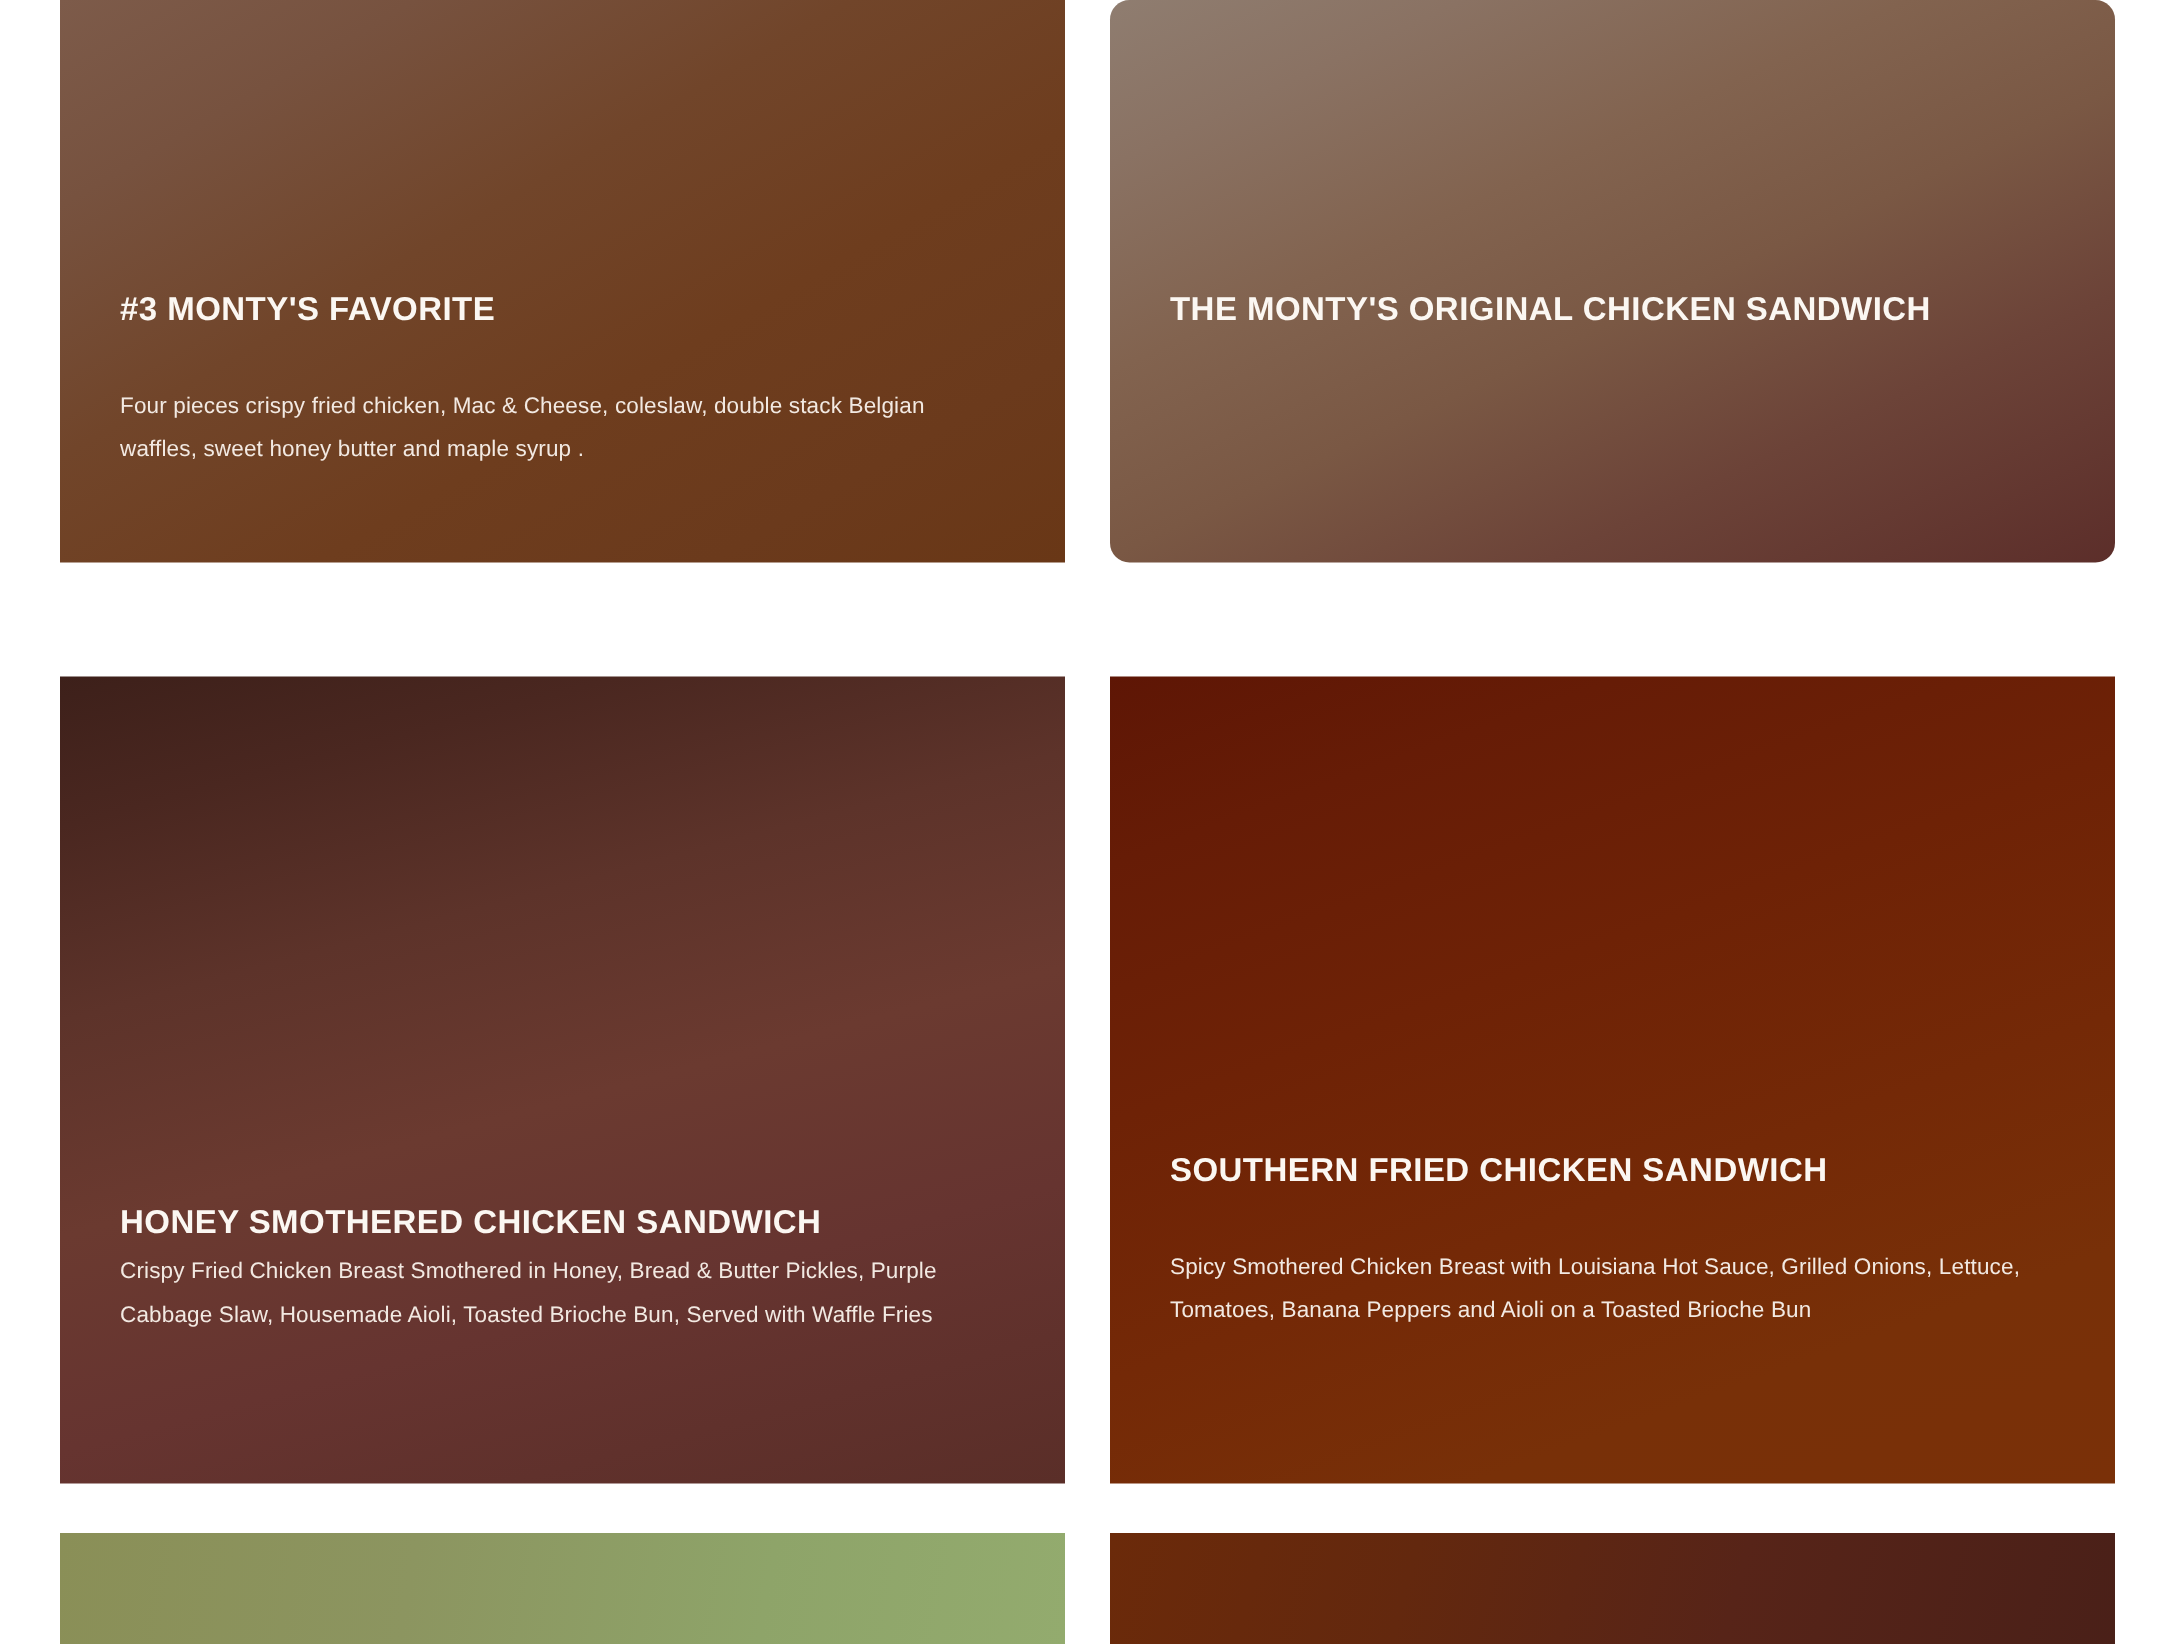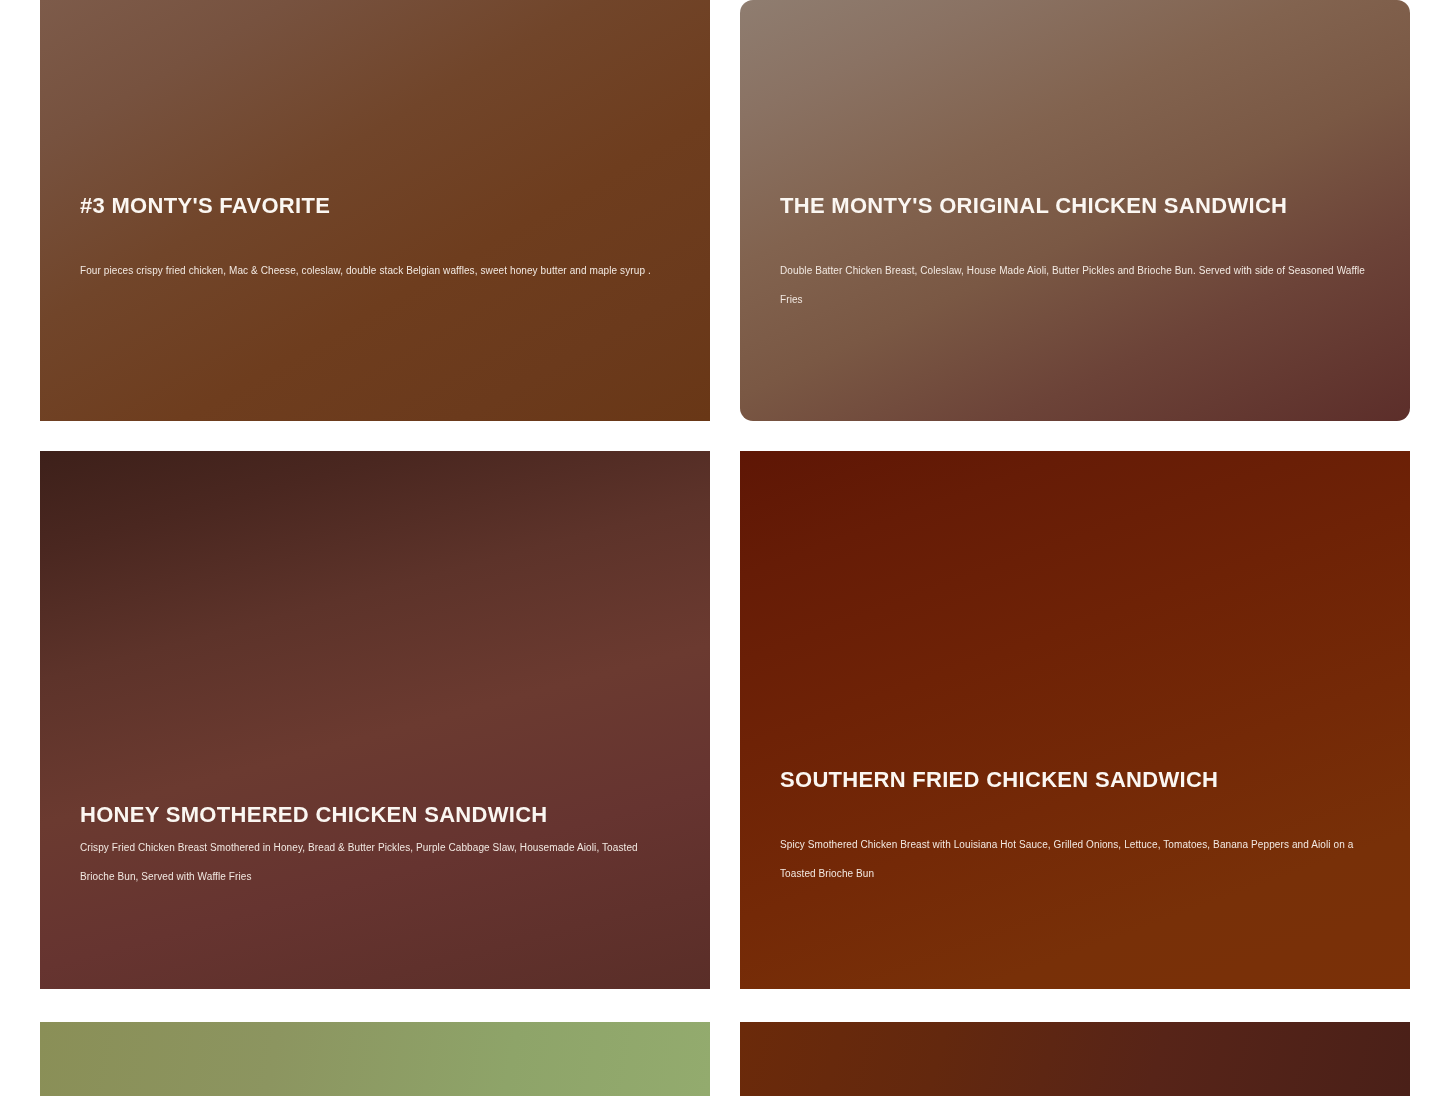--- a/index.html
+++ b/index.html
@@ -21,21 +21,21 @@
   }
 
   .menu-card {
     position: absolute;
     overflow: hidden;
     display: flex;
     flex-direction: column;
   }
 
   
-  .card-r1 { top: 0; height: 421px; width: 670px; }
+  .card-r1 { top: 0; height: 375px; width: 670px; }
   .card-r1.col-l { left: 40px; }
   .card-r1.col-r { left: 740px; border-radius: 13px; }
 
   
   .card-r2 { top: 451px; height: 538px; width: 670px; }
   .card-r2.col-l { left: 40px; }
   .card-r2.col-r { left: 740px; }
 
   
   .card-r3 { top: 1022px; height: 74px; width: 670px; }
@@ -94,21 +94,21 @@
   .card-title {
     font-size: 22px;
     font-weight: bold;
     line-height: 31px;
     letter-spacing: 0.3px;
     color: #fbf7f2;
     text-transform: uppercase;
   }
 
   .card-desc {
-    font-size: 10px;
+    font-size: 15px;
     font-weight: normal;
     line-height: 28.5px;
     color: #f2e9e2;
     letter-spacing: 0.1px;
   }
 
   .card-r1 .card-desc { margin-top: 36px; }
   .card-r2 .card-desc { margin-top: 4px; }
   .card-r2.col-r .card-desc { margin-top: 36px; }
   .card-r2.col-r .card-text { top: 313px; }
@@ -124,21 +124,20 @@
         <div class="card-title">#3 MONTY'S FAVORITE</div>
         <div class="card-desc">Four pieces crispy fried chicken, Mac &amp; Cheese, coleslaw, double stack Belgian waffles, sweet honey butter and maple syrup .</div>
       </div>
     </div>
   </div>
 
   <div class="menu-card card-r1 col-r grad-montys-original">
     <div class="card-body">
       <div class="card-text">
         <div class="card-title">THE MONTY'S ORIGINAL CHICKEN SANDWICH</div>
-        <div class="card-desc">Double Batter Chicken Breast, Coleslaw, House Made Aioli, Butter Pickles and Brioche Bun. Served with side of Seasoned Waffle Fries</div>
       </div>
     </div>
   </div>
 
   <div class="menu-card card-r2 col-l grad-honey-smothered">
     <div class="card-body">
       <div class="card-text">
         <div class="card-title">HONEY SMOTHERED CHICKEN SANDWICH</div>
         <div class="card-desc">Crispy Fried Chicken Breast Smothered in Honey, Bread &amp; Butter Pickles, Purple Cabbage Slaw, Housemade Aioli, Toasted Brioche Bun, Served with Waffle Fries</div>
       </div>

